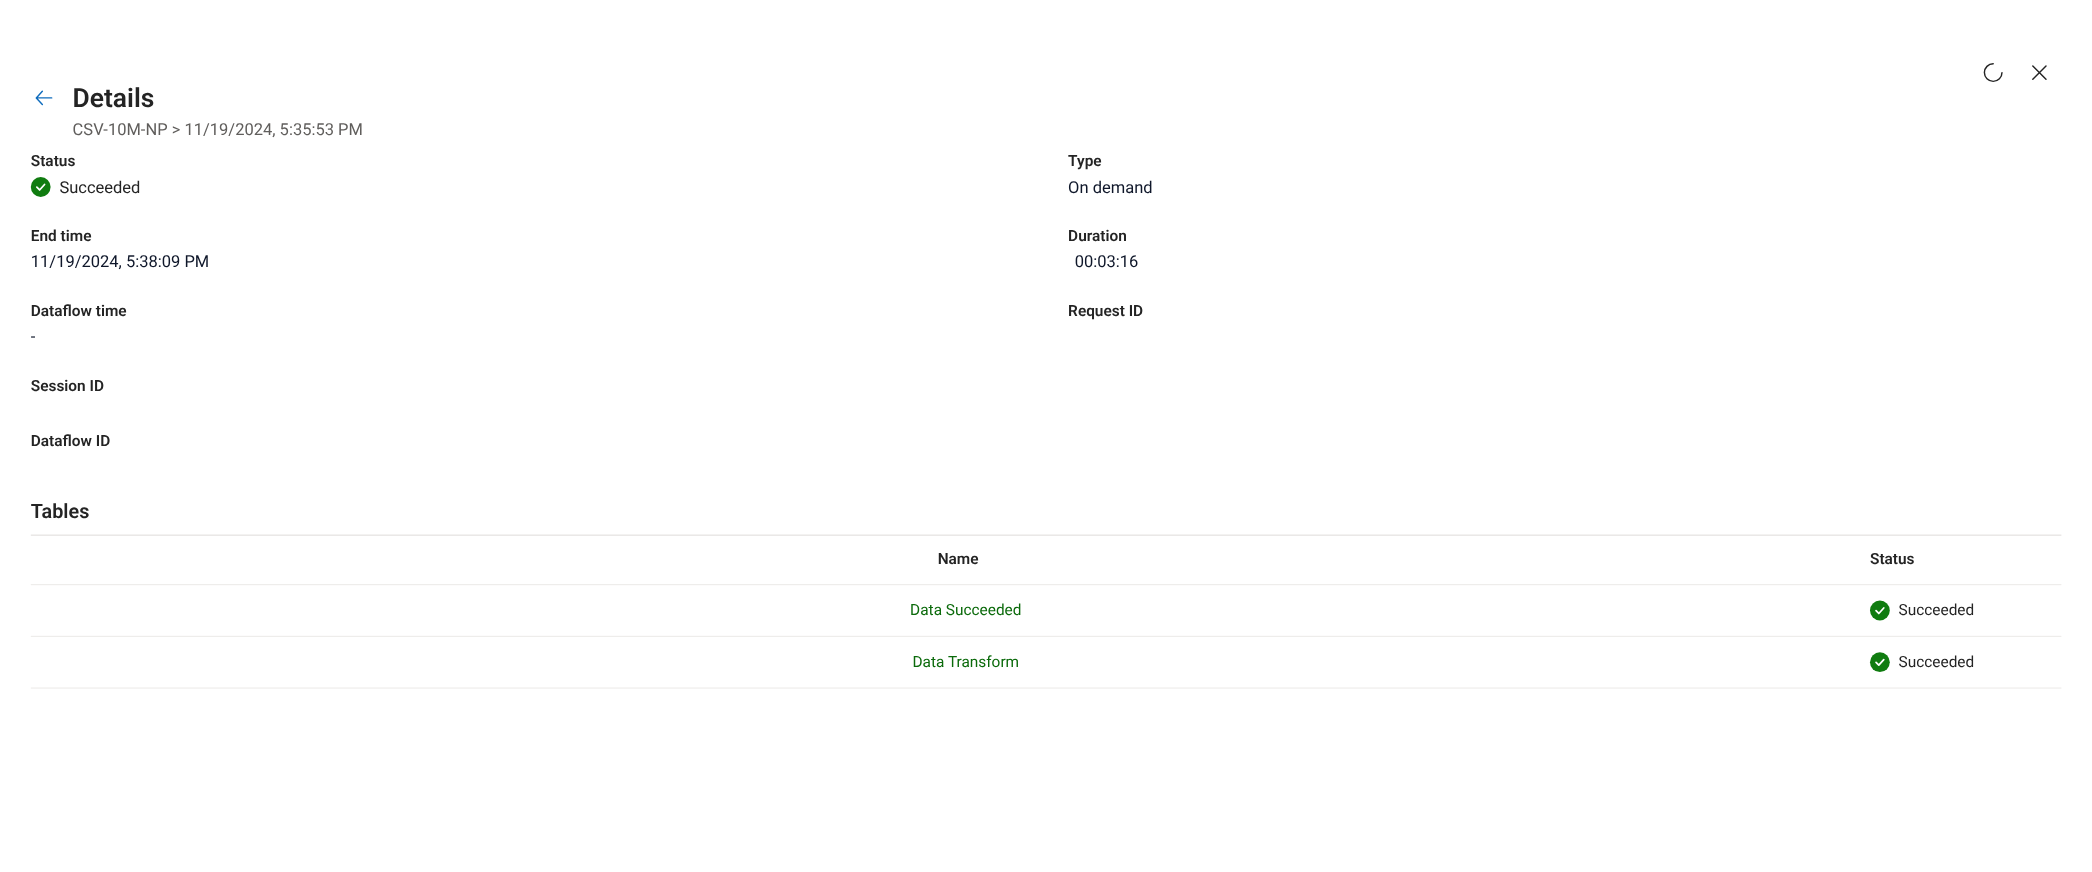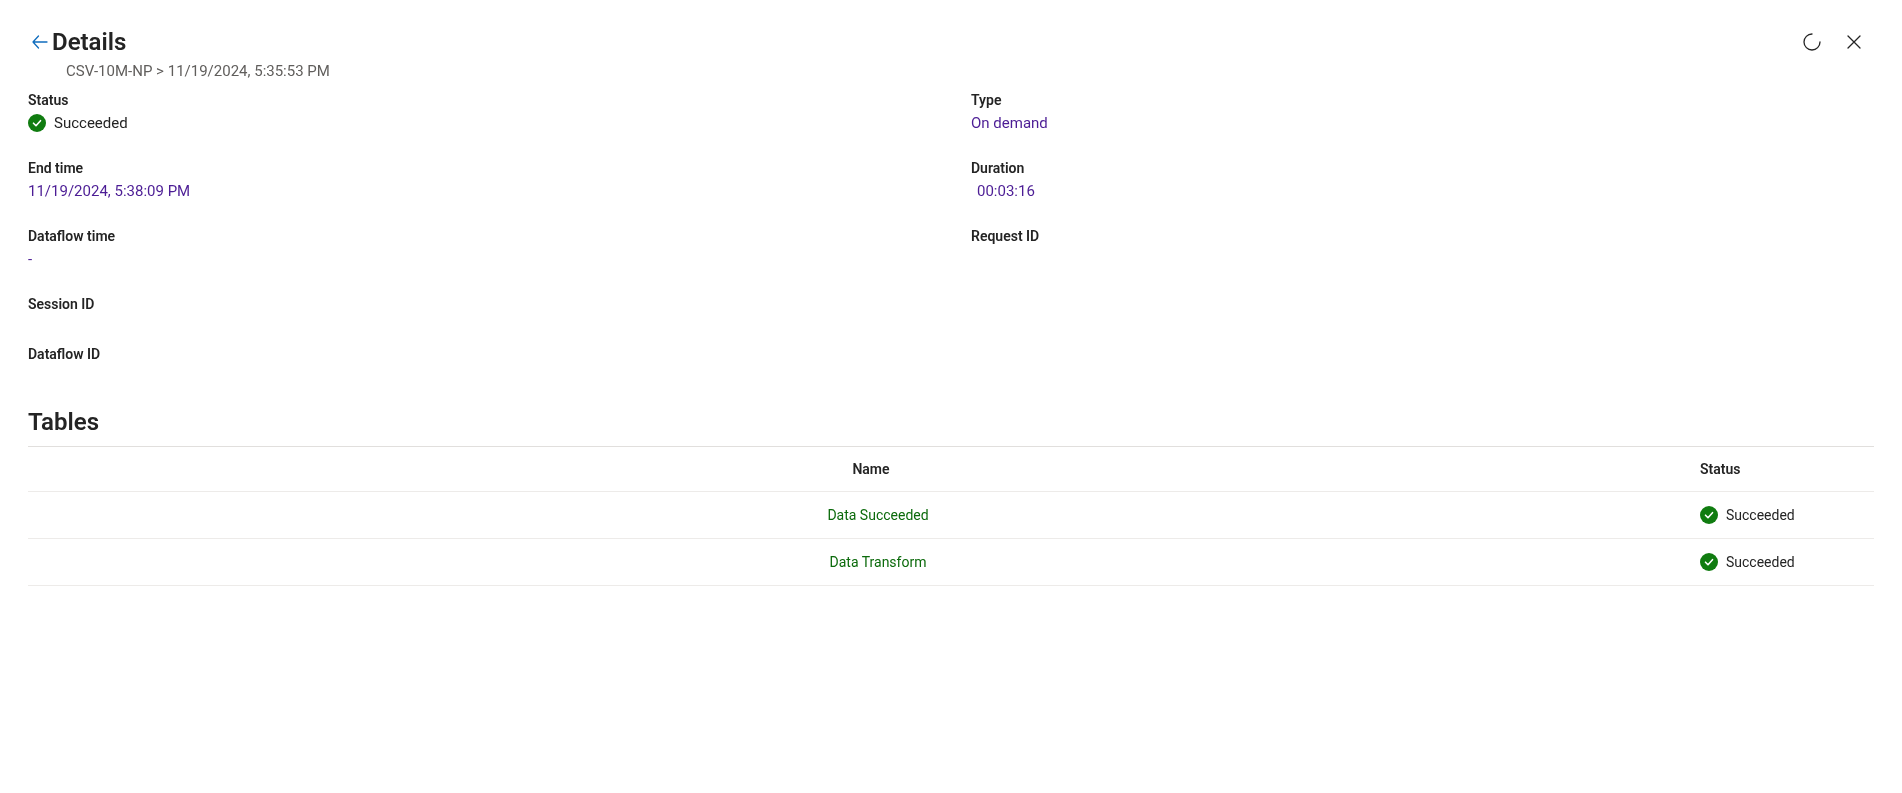--- a/index.html
+++ b/index.html
@@ -16,20 +16,22 @@
   }
   .header-row {
     display: flex;
     align-items: center;
     justify-content: space-between;
     margin-bottom: 6px;
   }
   .header-left {
     display: flex;
     align-items: center;
+    gap: 14px;
+    margin-top: 47px;
   }
   .back-btn {
     width: 24px;
     height: 24px;
     display: flex;
     align-items: center;
     justify-content: center;
     cursor: pointer;
     color: #0f6cbd;
   }
@@ -66,42 +68,42 @@
     row-gap: 28px;
     margin-bottom: 40px;
   }
   .prop-label {
     font-weight: 600;
     color: #242424;
     font-size: 14px;
     margin-bottom: 6px;
   }
   .prop-value {
-    color: #4c1d95;
+    color: #0f172a;
     font-size: 15px;
   }
   .status-value {
     display: flex;
     align-items: center;
     gap: 8px;
     font-size: 15px;
   }
   .check-icon {
     width: 18px;
     height: 18px;
     border-radius: 50%;
     background: #107c10;
     display: flex;
     align-items: center;
     justify-content: center;
     flex-shrink: 0;
   }
   .check-icon svg { display: block; }
   .section-title {
-    font-size: 24px;
+    font-size: 18px;
     font-weight: 600;
     margin-bottom: 10px;
   }
   .tables {
     border-top: 1px solid #e1dfdd;
   }
   .thead, .trow {
     display: flex;
     align-items: center;
     padding: 14px 14px;

